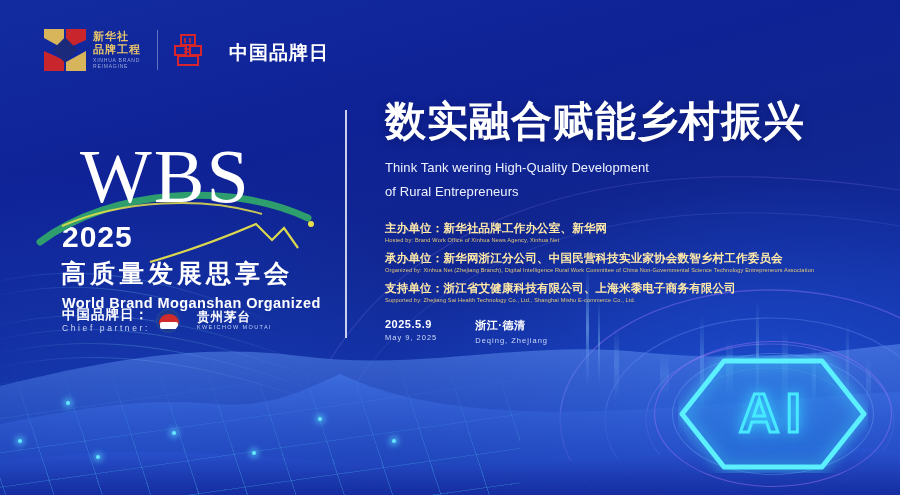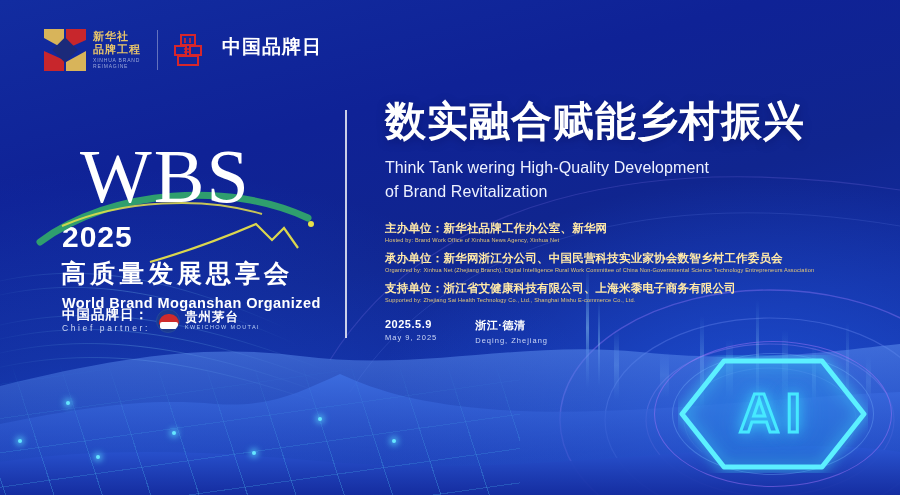--- a/index.html
+++ b/index.html
@@ -39,52 +39,52 @@
   .xh-mark .q.br{ right:0; bottom:0; background:#d8b45a; clip-path:polygon(0 55%,100% 0,100% 100%,0 100%); }
   .xh-mark .cx{ position:absolute; left:12px; top:12px; width:18px;height:18px; background:#1b2a7a; transform:rotate(45deg); }
   .xh-text{ line-height:1; }
   .xh-cn{ color:#e8c56a; font-size:11px; font-weight:700; letter-spacing:1px; display:block; }
   .xh-cn2{ color:#e8c56a; font-size:11px; font-weight:700; letter-spacing:1px; display:block; margin-top:2px;}
   .xh-en{ color:#9aa6d8; font-size:5px; letter-spacing:.8px; display:block; margin-top:3px; }
   .xh-en2{ color:#9aa6d8; font-size:5px; letter-spacing:.8px; display:block; margin-top:1px; }
 
   .hdr-div{ width:1px; height:40px; background:rgba(255,255,255,.35); margin:0 16px; }
 
-  .cbd{ display:flex; align-items:flex-start; gap:20px; }
+  .cbd{ display:flex; align-items:flex-end; gap:27px; }
   .cbd-seal{ width:28px; height:32px; position:relative; }
   .cbd-text{ color:#ffffff; font-size:19px; font-weight:700; letter-spacing:1px; }
 
   
   .wbs-block{ position:absolute; left:58px; top:138px; width:270px; }
   .wbs-logo{ position:relative; height:86px; }
   .wbs-letters{ position:absolute; left:22px; top:0; font-family:"Liberation Serif", serif; font-size:76px; line-height:76px; color:#ffffff; letter-spacing:2px; font-weight:400; }
   .wbs-swoosh{ position:absolute; left:-26px; top:28px; }
   .wbs-year{ font-family:"Liberation Sans", sans-serif; color:#fff; font-size:30px; font-weight:700; letter-spacing:1px; margin-top:-4px; margin-left:4px; }
   .wbs-cn{ color:#fff; font-size:25px; font-weight:700; letter-spacing:4px; margin-top:3px; margin-left:3px; }
   .wbs-en{ color:#fff; font-size:14.5px; font-weight:700; letter-spacing:.4px; margin-top:5px; margin-left:4px; }
 
   .partner{ position:absolute; left:62px; top:308px; display:flex; align-items:center; gap:6px; }
   .partner-label{ line-height:1.05; }
   .partner-cn{ color:#fff; font-size:13.5px; font-weight:700; letter-spacing:1px; display:block; }
   .partner-en{ color:#cfd8f5; font-size:8.5px; letter-spacing:2.6px; display:block; margin-top:2px; }
-  .moutai{ display:flex; align-items:center; gap:5px; }
+  .moutai{ display:flex; align-items:center; gap:17px; }
   .moutai-badge{ width:24px; height:24px; border-radius:50%; background:#1b3a8f; position:relative; overflow:hidden; border:1px solid #24489d; }
   .moutai-badge::before{ content:""; position:absolute; left:2px; top:4px; width:20px;height:11px; background:#cf2b2b; border-radius:10px 10px 2px 2px; }
   .moutai-badge::after{ content:""; position:absolute; left:3px; bottom:3px; width:18px;height:7px; background:#fff; border-radius:2px; }
   .moutai-txt{ line-height:1; }
   .moutai-cn{ color:#fff; font-size:12.5px; font-weight:700; letter-spacing:1px; display:block; }
   .moutai-en{ color:#bcd0f5; font-size:5.5px; letter-spacing:1.4px; display:block; margin-top:2px; }
 
   
   .v-divider{ position:absolute; left:345px; top:110px; width:1.5px; height:228px; background:rgba(255,255,255,.78); }
 
   
   .right{ position:absolute; left:385px; top:96px; width:470px; }
   .title-cn{ color:#fff; font-size:41px; font-weight:700; letter-spacing:1px; line-height:51px; text-shadow:0 2px 10px rgba(0,10,60,.35); }
-  .title-en{ color:#eef2ff; font-size:16px; line-height:24px; margin-top:9px; font-weight:400; letter-spacing:.1px; }
+  .title-en{ color:#eef2ff; font-size:13px; line-height:24px; margin-top:9px; font-weight:400; letter-spacing:.1px; }
 
   .orgs{ margin-top:17px; }
   .org-row{ margin-bottom:7px; }
   .org-cn{ color:#ffe9a8; font-size:11.5px; font-weight:700; letter-spacing:.2px; display:block; line-height:14px; }
   .org-en{ color:#e3c779; font-size:5.6px; letter-spacing:.15px; display:block; margin-top:2px; line-height:7px; }
 
   .when{ margin-top:14px; display:flex; gap:38px; }
   .when-cn{ color:#fff; font-size:11px; font-weight:700; letter-spacing:.5px; display:block; }
   .when-en{ color:#cdd8f6; font-size:7.5px; letter-spacing:1px; display:block; margin-top:3px; }
 
@@ -242,21 +242,21 @@
         <span class="moutai-en">KWEICHOW MOUTAI</span>
       </div>
     </div>
   </div>
 
   <div class="v-divider"></div>
 
   <div class="right">
     <div class="title-cn">数实融合赋能乡村振兴</div>
     <div class="title-en">Think Tank wering High-Quality Development</div>
-    <div class="title-en" style="margin-top:0">of Brand Revitalization</div>
+    <div class="title-en" style="margin-top:0">of Rural Entrepreneurs</div>
 
     <div class="orgs">
       <div class="org-row">
         <span class="org-cn">主办单位：新华社品牌工作办公室、新华网</span>
         <span class="org-en">Hosted by: Brand Work Office of Xinhua News Agency, Xinhua Net</span>
       </div>
       <div class="org-row">
         <span class="org-cn">承办单位：新华网浙江分公司、中国民营科技实业家协会数智乡村工作委员会</span>
         <span class="org-en">Organized by: Xinhua Net (Zhejiang Branch), Digital Intelligence Rural Work Committee of China Non-Governmental Science Technology Entrepreneurs Association</span>
       </div>

